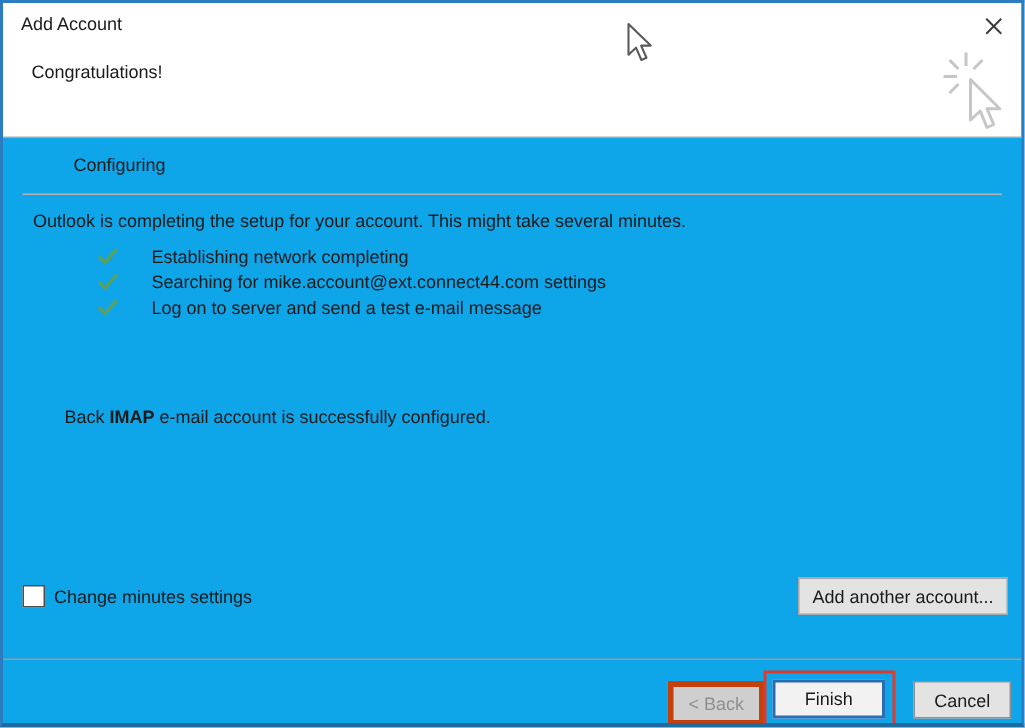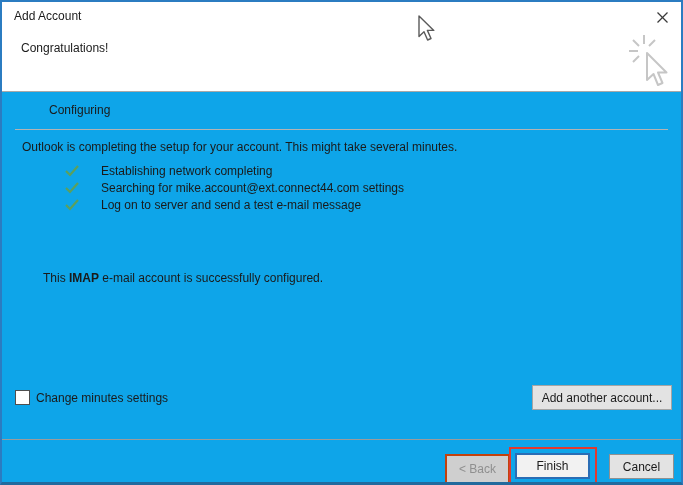--- a/index.html
+++ b/index.html
@@ -25,21 +25,21 @@
   .result b{font-weight:bold;}
   
   .chkrow{position:absolute;left:13px;top:388px;display:flex;align-items:center;cursor:pointer;}
   .chkbox{width:13px;height:13px;background:#ffffff;border:1px solid #4f4f4f;margin-right:6px;flex:none;}
   .chklabel{font-size:12px;color:#1a1a1a;}
   .btn{display:flex;align-items:center;justify-content:center;font-size:12px;color:#1a1a1a;
     font-family:"Liberation Sans",sans-serif;box-sizing:border-box;cursor:pointer;padding:0;}
   .add-another{position:absolute;left:530px;top:383px;width:140px;height:25px;background:#e3e3e3;border:1px solid #a5a5a5;}
   
   .footer-rule{position:absolute;left:0;right:0;top:437px;height:1px;background:#9b9b9b;}
-  .btn-back{position:absolute;left:443px;top:452px;width:65px;height:30px;background:#cfcfcf;border:2px solid #c2410c;color:#8f8f8f;cursor:default;}
+  .btn-back{position:absolute;left:443px;top:452px;width:65px;height:30px;background:#cfcfcf;border:4px solid #c2410c;color:#8f8f8f;cursor:default;}
   .red-box{position:absolute;left:507px;top:445px;width:88px;height:38px;border:2px solid #e03a2e;box-sizing:border-box;background:transparent;}
   .btn-finish{position:absolute;left:513px;top:451px;width:75px;height:26px;background:#f2f2f2;border:2px solid #2a6db5;}
   .btn-cancel{position:absolute;left:607px;top:452px;width:65px;height:25px;background:#e3e3e3;border:1px solid #909090;}
   .cursor{position:absolute;left:414px;top:12px;pointer-events:none;}
 </style>
 </head>
 <body>
 
 <div class="window">
 
@@ -85,21 +85,21 @@
     </svg>
     <span>Searching for mike.account@ext.connect44.com settings</span>
   </div>
   <div class="step s2">
     <svg class="chk" viewBox="0 0 14 12">
       <path d="M1 6 L5 10 L13 1" fill="none" stroke="#5ca05c" stroke-width="2.2"></path>
     </svg>
     <span>Log on to server and send a test e-mail message</span>
   </div>
 
-  <span class="result"><span>This </span><b>IMAP</b><span> e-mail account is successfully configured.</span></span>
+  <span class="result"><span>Back </span><b>IMAP</b><span> e-mail account is successfully configured.</span></span>
 
   <div class="chkrow">
     <span class="chkbox"></span>
     <span class="chklabel">Change minutes settings</span>
   </div>
   <button class="btn add-another">Add another account...</button>
 
   <div class="footer-rule"></div>
   <button class="btn btn-back" disabled="">&lt; Back</button>
   <div class="red-box"></div>

